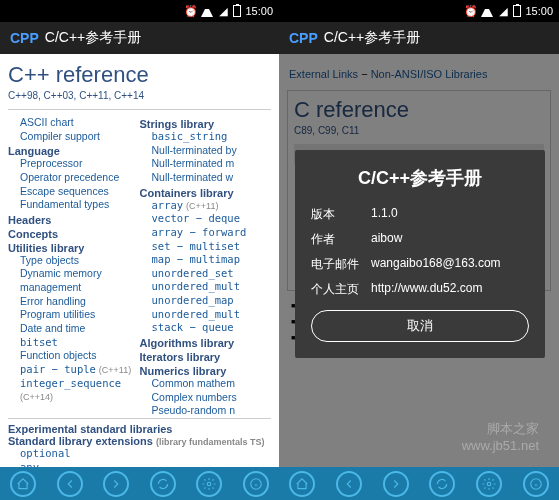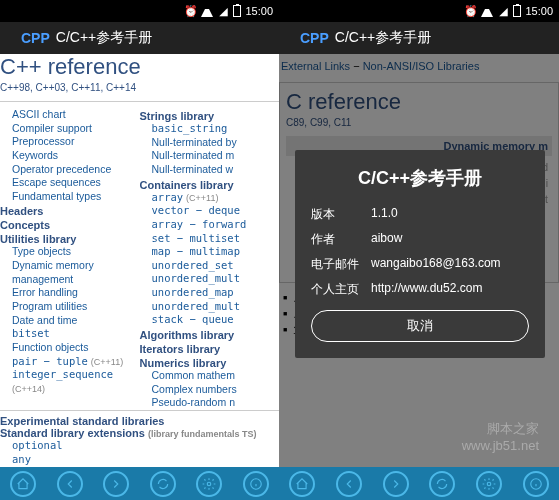--- a/index.html
+++ b/index.html
@@ -1,23 +1,23 @@
 <!DOCTYPE html>
 <html><head>
 <meta charset="utf-8">
 <style>
 *{margin:0;padding:0;box-sizing:border-box;font-family:Arial,sans-serif}
 body{width:559px;height:500px;display:flex;background:#fff;position:relative}
 .screen{width:279px;height:500px;position:relative;overflow:hidden;background:#fff}
 .screen2{width:280px}
 .statusbar{height:22px;background:#000;color:#fff;display:flex;justify-content:flex-end;align-items:center;padding:0 6px;font-size:11px;gap:4px}
 .statusbar .ico{width:12px;height:12px;display:inline-flex;align-items:center;justify-content:center}
-.appbar{height:32px;background:#222;color:#fff;display:flex;align-items:center;padding:0 21px;font-size:14px}
+.appbar{height:32px;background:#222;color:#fff;display:flex;align-items:center;padding:0 10px;font-size:14px}
 .appbar .cpp{color:#4a9eff;font-weight:bold;margin-right:6px}
-.content{height:444px;overflow:hidden;padding:0;background:#fff;font-size:11px}
+.content{height:444px;overflow:hidden;padding:8px;background:#fff;font-size:11px}
 .content.dim{filter:brightness(.5)}
 .title{color:#305080;font-size:22px;margin-bottom:2px}
 .stds{color:#305080;font-size:10px;margin-bottom:8px}
 .cols{display:flex;border-top:1px solid #ccc;padding-top:6px}
 .col{flex:1}
 .sect{color:#305080;font-weight:bold;font-size:11px;margin-top:2px}
 .item{color:#1a5a9a;font-size:10.5px;padding-left:12px;line-height:1.3}
 .mono{font-family:monospace}
 .tag{color:#888;font-size:9px}
 .exp{border-top:1px solid #ccc;padding-top:4px}
@@ -57,22 +57,22 @@
     <span class="cpp">CPP</span>
     <span>C/C++参考手册</span>
   </div>
   <div class="content">
     <div class="title">C++ reference</div>
     <div class="stds">C++98, C++03, C++11, C++14</div>
     <div class="cols">
       <div class="col" id="col1">
           <div class="item">ASCII chart</div>
           <div class="item">Compiler support</div>
+          <div class="sect">Language</div>
           <div class="item">Preprocessor</div>
-          <div class="item">Keywords</div>
           <div class="item">Operator precedence</div>
           <div class="item">Escape sequences</div>
           <div class="item">Fundamental types</div>
           <div class="sect">Headers</div>
           <div class="sect">Concepts</div>
           <div class="sect">Utilities library</div>
           <div class="item">Type objects</div>
           <div class="item">Dynamic memory management</div>
           <div class="item">Error handling</div>
           <div class="item">Program utilities</div>

